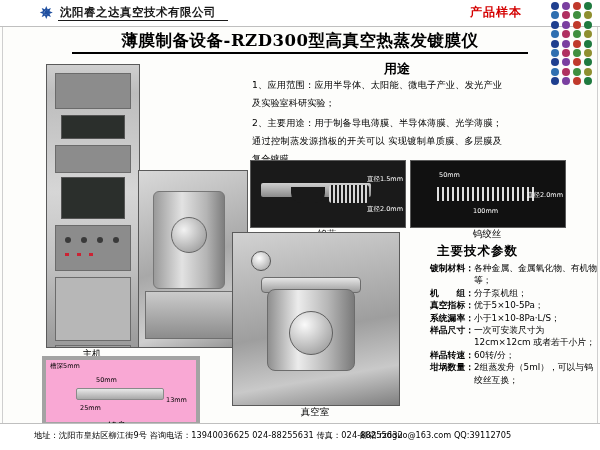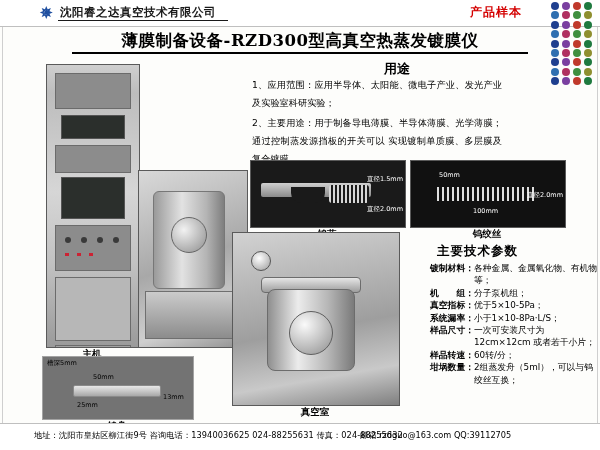--- a/index.html
+++ b/index.html
@@ -77,21 +77,21 @@
   }
   .params-body{
     position:absolute;left:430px;top:262px;width:168px;
     font-size:8.8px;line-height:12.4px;color:#000;
   }
   .params-body .row{display:flex;}
   .params-body .k{white-space:nowrap;font-weight:bold;}
   .params-body .v{flex:1;}
   
   .photo{position:absolute;background:#6d6d6d;border:1px solid #5a5a5a;overflow:hidden;}
-  .cap{position:absolute;text-align:center;font-size:9.5px;font-weight:bold;color:#000;}
+  .cap{position:absolute;text-align:center;font-size:9.5px;font-weight:normal;color:#000;}
   
   #photo-main{left:46px;top:64px;width:92px;height:282px;
     background:linear-gradient(180deg,#cfcfcf 0%,#bdbdbd 10%,#d6d6d6 45%,#c2c2c2 70%,#9a9a9a 100%);
   }
   #photo-main .panel{position:absolute;left:8px;right:8px;background:#8c8c8c;border:1px solid #6b6b6b;}
   #photo-main .screen{position:absolute;background:#2b2f2c;border:1px solid #555;}
   #photo-main .knob{position:absolute;width:6px;height:6px;border-radius:50%;background:#3a3a3a;}
   #photo-main .led{position:absolute;width:4px;height:3px;background:#c23;}
   
   #photo-chamber{left:138px;top:170px;width:108px;height:176px;
@@ -122,21 +122,21 @@
   }
   #photo-system .tank{position:absolute;left:34px;top:56px;width:86px;height:80px;border-radius:8px;
     background:linear-gradient(90deg,#8f8f8f,#ececec 35%,#b6b6b6 70%,#7a7a7a);border:1px solid #6c6c6c;}
   #photo-system .lid{position:absolute;left:28px;top:44px;width:98px;height:14px;border-radius:4px;
     background:linear-gradient(180deg,#e6e6e6,#9d9d9d);border:1px solid #6c6c6c;}
   #photo-system .flange{position:absolute;left:56px;top:78px;width:42px;height:42px;border-radius:50%;
     background:radial-gradient(circle at 35% 30%,#fafafa,#8e8e8e);border:1px solid #5f5f5f;}
   #photo-system .gauge{position:absolute;left:18px;top:18px;width:18px;height:18px;border-radius:50%;
     background:radial-gradient(circle at 40% 35%,#fff,#9b9b9b);border:1px solid #555;}
   
-  #photo-wboat{left:42px;top:356px;width:150px;height:62px;background:#737373;border:1px solid #a3a3a3;}
+  #photo-wboat{left:42px;top:356px;width:150px;height:62px;background:#f9a8d4;border:4px solid #a3a3a3;}
   #photo-wboat .plate{position:absolute;left:30px;top:28px;width:86px;height:10px;
     background:linear-gradient(180deg,#e8e8e8,#a8a8a8);border:1px solid #8a8a8a;border-radius:2px;}
   #photo-wboat .dim{position:absolute;font-size:6.5px;color:#000;}
   #photo-wboat .note{position:absolute;left:4px;top:2px;font-size:6.5px;color:#000;}
   
   .footer{
     position:absolute;left:0;bottom:0;width:600px;height:26px;
     border-top:1px solid #bfbfbf;background:#ffffff;
   }
   .footer-line{

